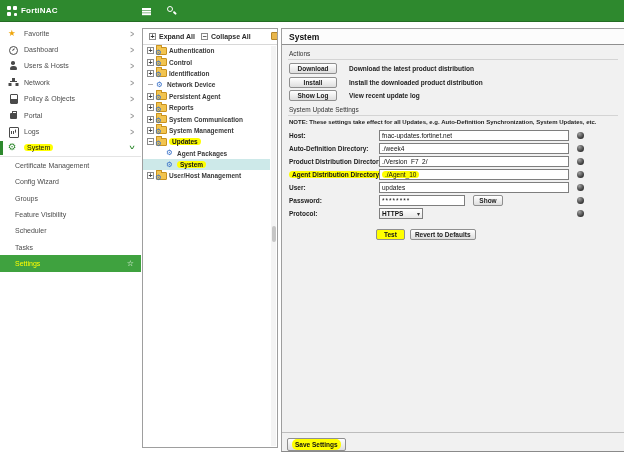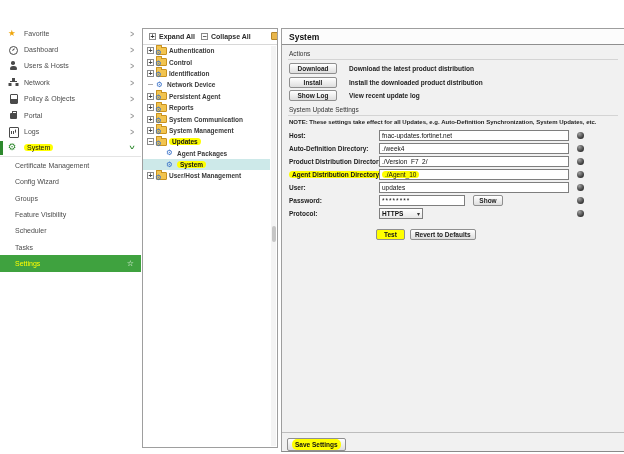--- a/index.html
+++ b/index.html
@@ -137,20 +137,33 @@
   .btn.test { background:#ffff00; }
   .btn.revert { margin-left:5px; }
   .panel-footer { height:24px; border-top:1px solid #bdbdbd; display:flex; align-items:center; }
   .panel-footer .btn { margin-left:5px; height:13px; line-height:11px; }
 </style>
 </head>
 <body>
 
 <div class="stage">
 
+  <header class="topbar">
+    <div class="brand">
+      <span class="logo">
+          <i></i>
+          <i></i>
+          <i></i>
+          <i></i>
+        </span>
+      <span class="brand-text">FortiNAC</span>
+    </div>
+    <span class="hamburger"></span>
+    <span class="searchico"></span>
+  </header>
 
   <nav class="sidebar">
     <div class="mainmenu">
       <div class="srow">
         <span class="sico i-star"></span>
         <span class="slabel">Favorite</span>
         <span class="chev">&gt;</span>
       </div>
       <div class="srow">
         <span class="sico i-gauge"></span>

